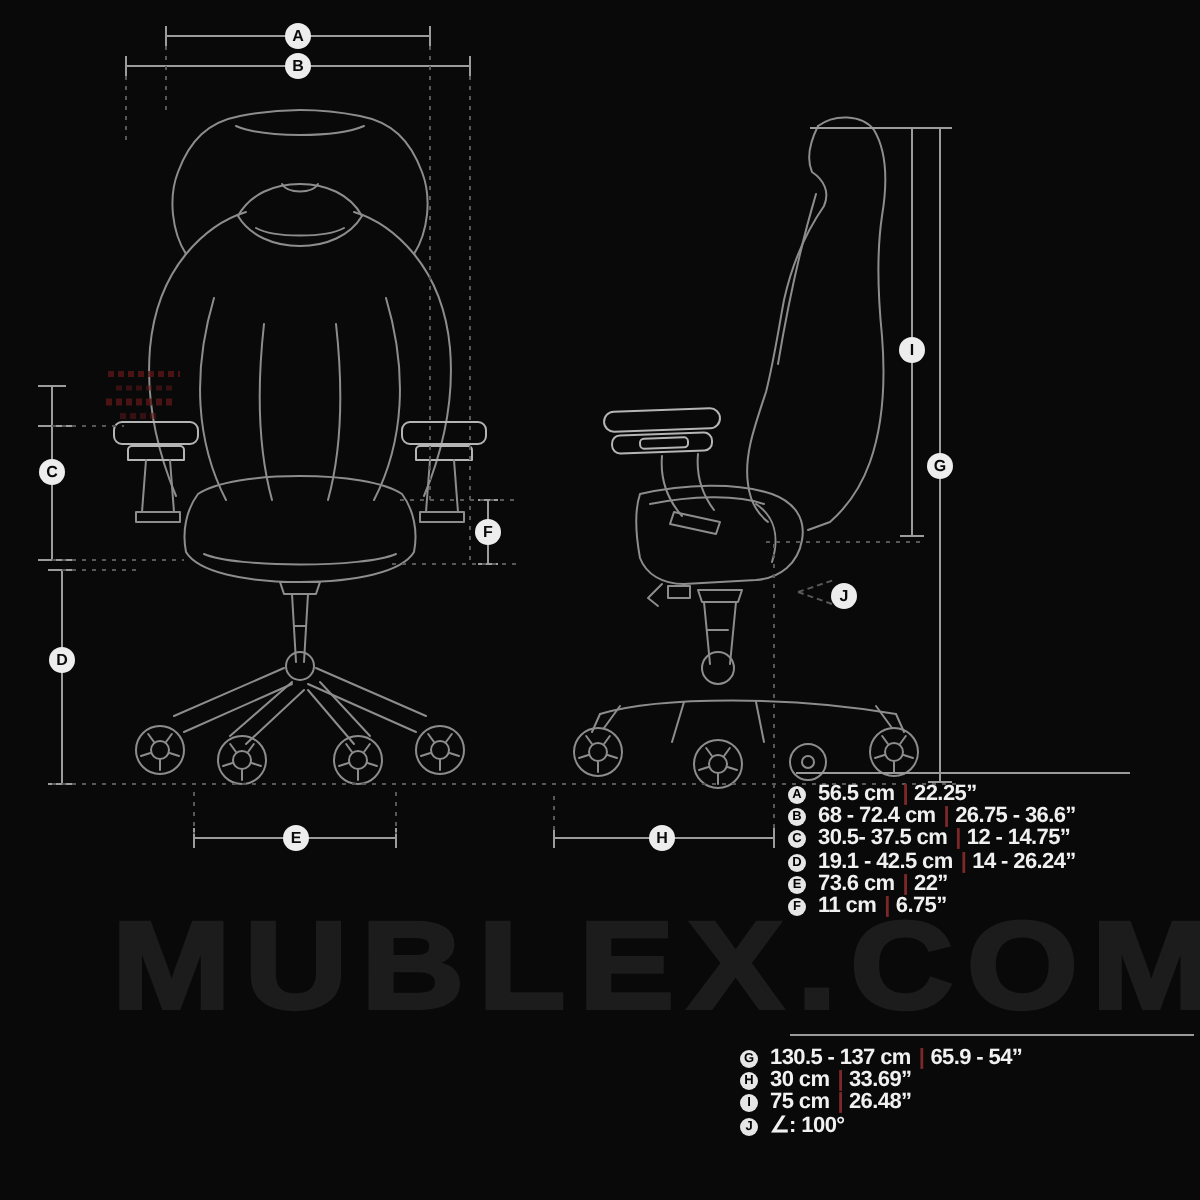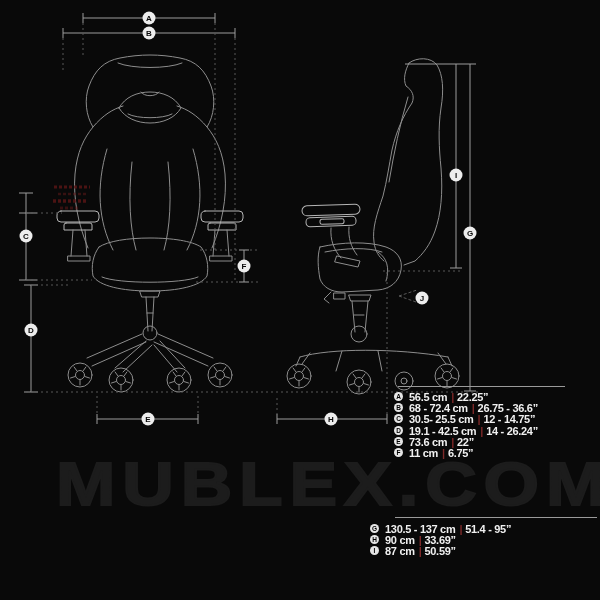--- a/index.html
+++ b/index.html
@@ -13,21 +13,21 @@
   
   .art-layer{position:absolute;left:0;top:0;z-index:2;}
   
   .callout{position:absolute;z-index:3;width:13px;height:13px;border-radius:50%;
      background:#ededed;color:#0a0a0a;font-size:8px;line-height:13px;font-weight:700;
      text-align:center;transform:translate(-50%,-50%);}
   
   .divider{position:absolute;z-index:3;height:1px;background:#9a9a9a;}
   .spec-list{position:absolute;z-index:3;color:#f0f0f0;font-weight:700;font-size:11px;
      letter-spacing:-0.3px;white-space:nowrap;}
-  .spec-row{display:flex;align-items:flex-start;height:11.2px;line-height:11.2px;}
+  .spec-row{display:flex;align-items:center;height:11.2px;line-height:11.2px;}
   .badge{flex:0 0 9px;width:9px;height:9px;border-radius:50%;background:#e6e6e6;color:#000;
      font-size:6.5px;line-height:9.5px;font-weight:700;text-align:center;margin-right:6px;
      letter-spacing:0;}
   .sep{color:#7d2828;margin:0 3px 0 4px;font-weight:700;}
   .metric,.imperial{white-space:pre;}
 </style>
 </head>
 <body>
 
 <div class="page">
@@ -154,21 +154,21 @@
       <span class="imperial">22.25”</span>
     </div>
     <div class="spec-row">
       <span class="badge">B</span>
       <span class="metric">68 - 72.4 cm</span>
       <span class="sep">|</span>
       <span class="imperial">26.75 - 36.6”</span>
     </div>
     <div class="spec-row">
       <span class="badge">C</span>
-      <span class="metric">30.5- 25.5 cm</span>
+      <span class="metric">30.5- 37.5 cm</span>
       <span class="sep">|</span>
       <span class="imperial">12 - 14.75”</span>
     </div>
     <div class="spec-row">
       <span class="badge">D</span>
       <span class="metric">19.1 - 42.5 cm</span>
       <span class="sep">|</span>
       <span class="imperial">14 - 26.24”</span>
     </div>
     <div class="spec-row">
@@ -185,29 +185,33 @@
     </div>
   </div>
 
   <div class="divider" style="left:395px;top:517px;width:202px"></div>
 
   <div class="spec-list" style="left:370px;top:524px">
     <div class="spec-row">
       <span class="badge">G</span>
       <span class="metric">130.5 - 137 cm</span>
       <span class="sep">|</span>
-      <span class="imperial">51.4 - 95”</span>
+      <span class="imperial">65.9 - 54”</span>
     </div>
     <div class="spec-row">
       <span class="badge">H</span>
-      <span class="metric">90 cm</span>
+      <span class="metric">30 cm</span>
       <span class="sep">|</span>
       <span class="imperial">33.69”</span>
     </div>
     <div class="spec-row">
       <span class="badge">I</span>
-      <span class="metric">87 cm</span>
-      <span class="sep">|</span>
-      <span class="imperial">50.59”</span>
+      <span class="metric">75 cm</span>
+      <span class="sep">|</span>
+      <span class="imperial">26.48”</span>
+    </div>
+    <div class="spec-row">
+      <span class="badge">J</span>
+      <span class="metric">∠: 100°</span>
     </div>
   </div>
 
 </div>
 
 </body></html>

